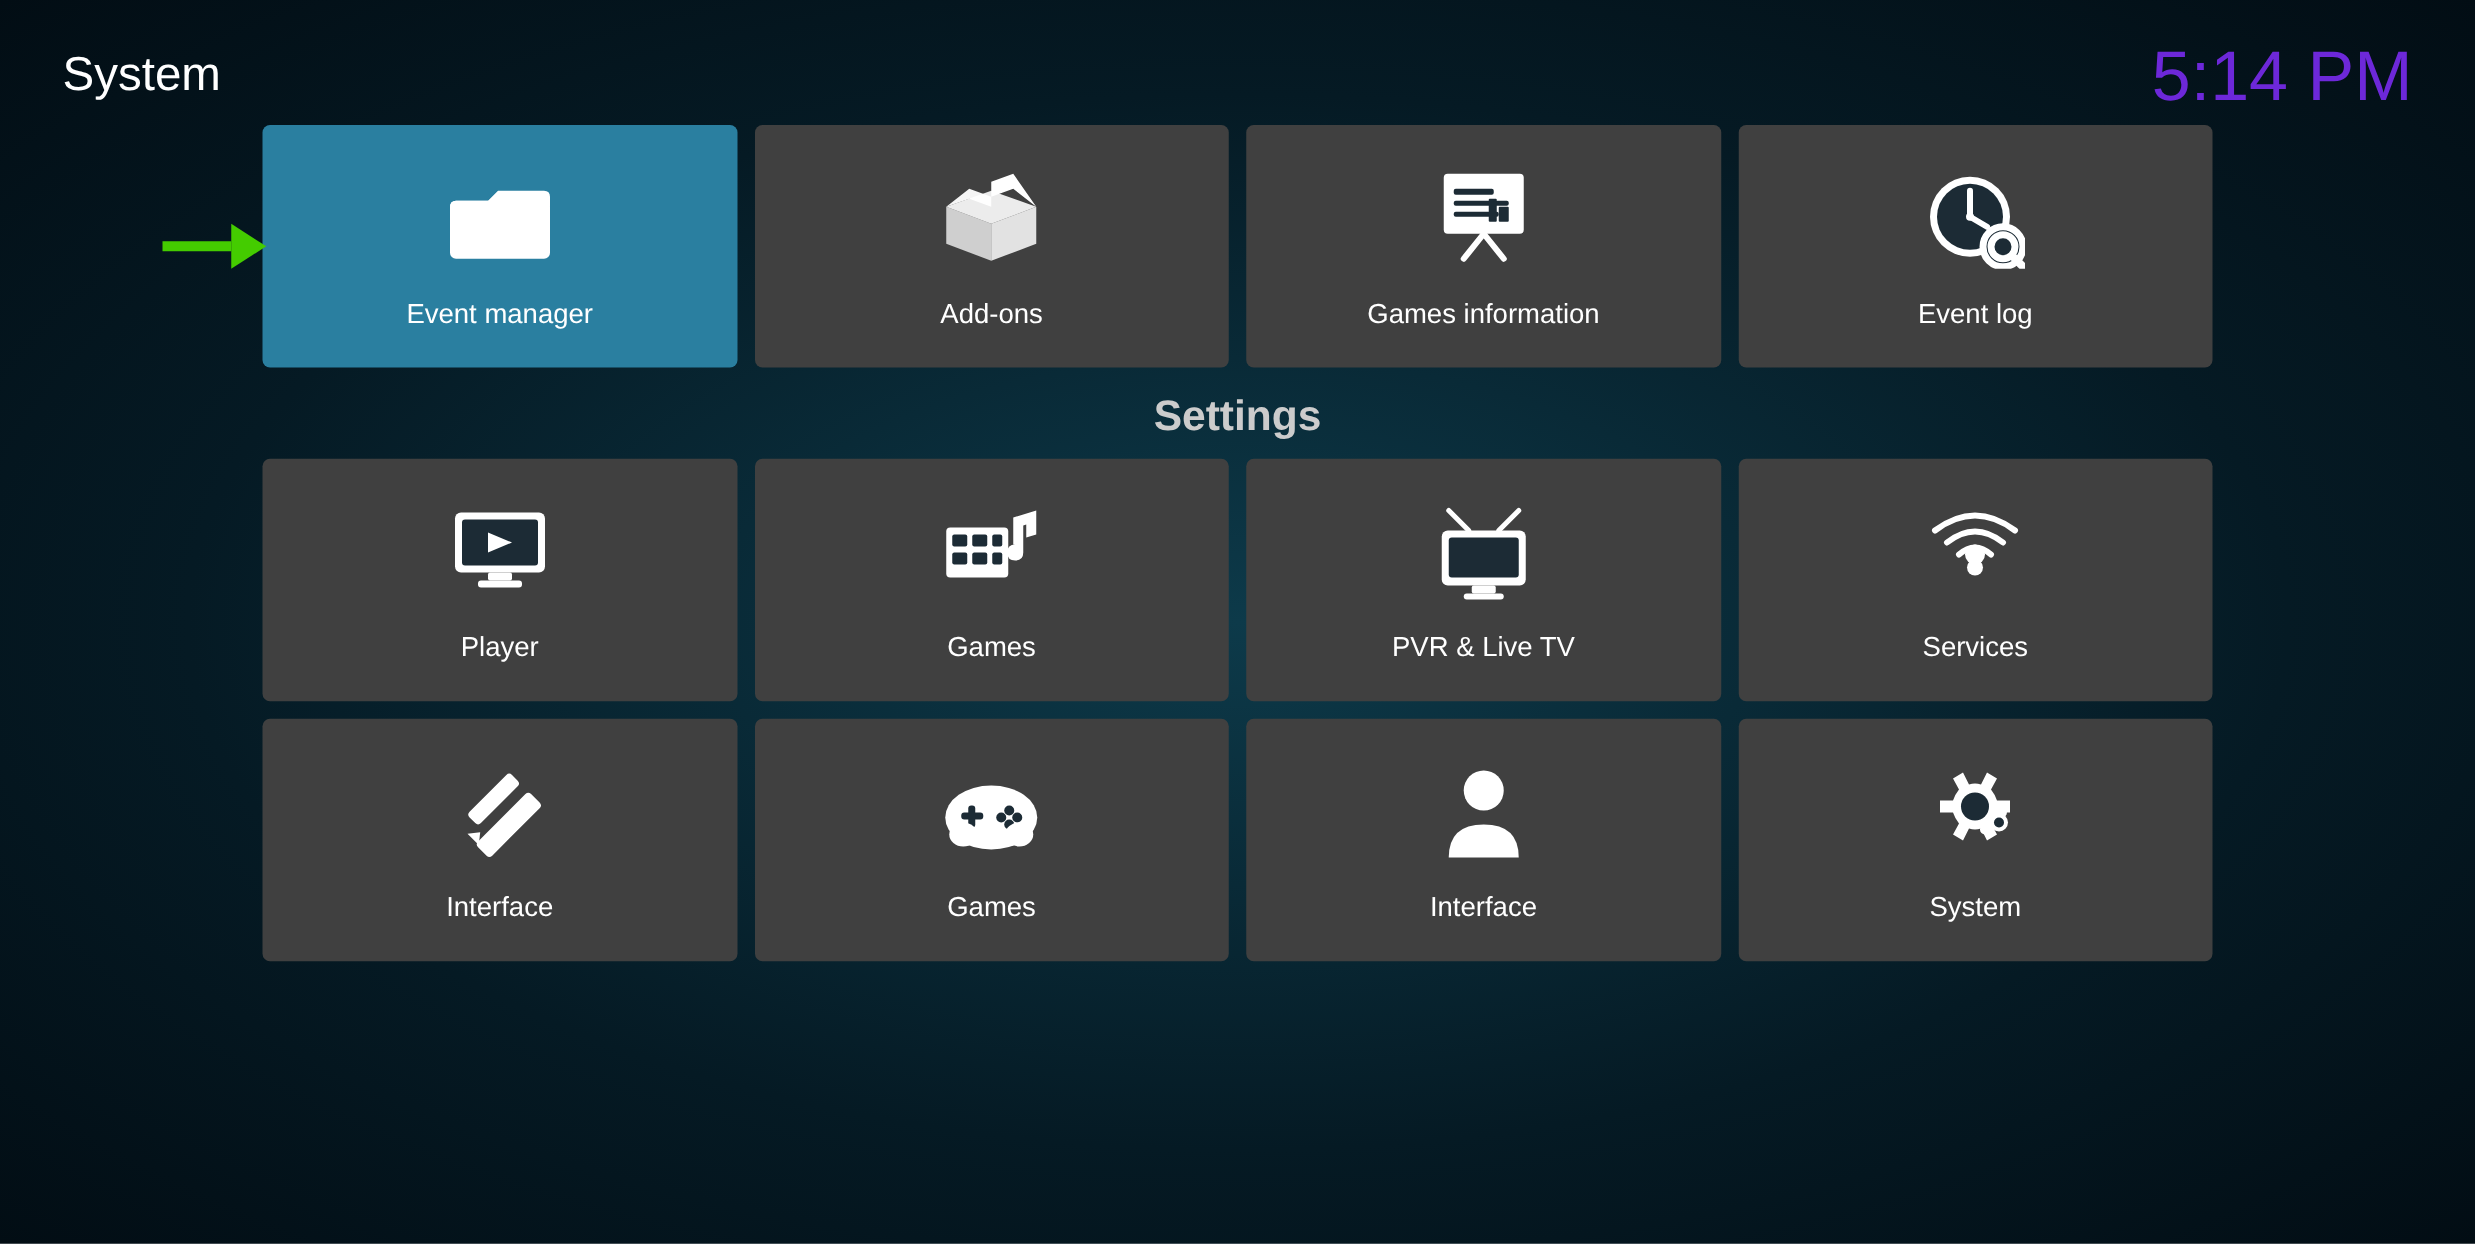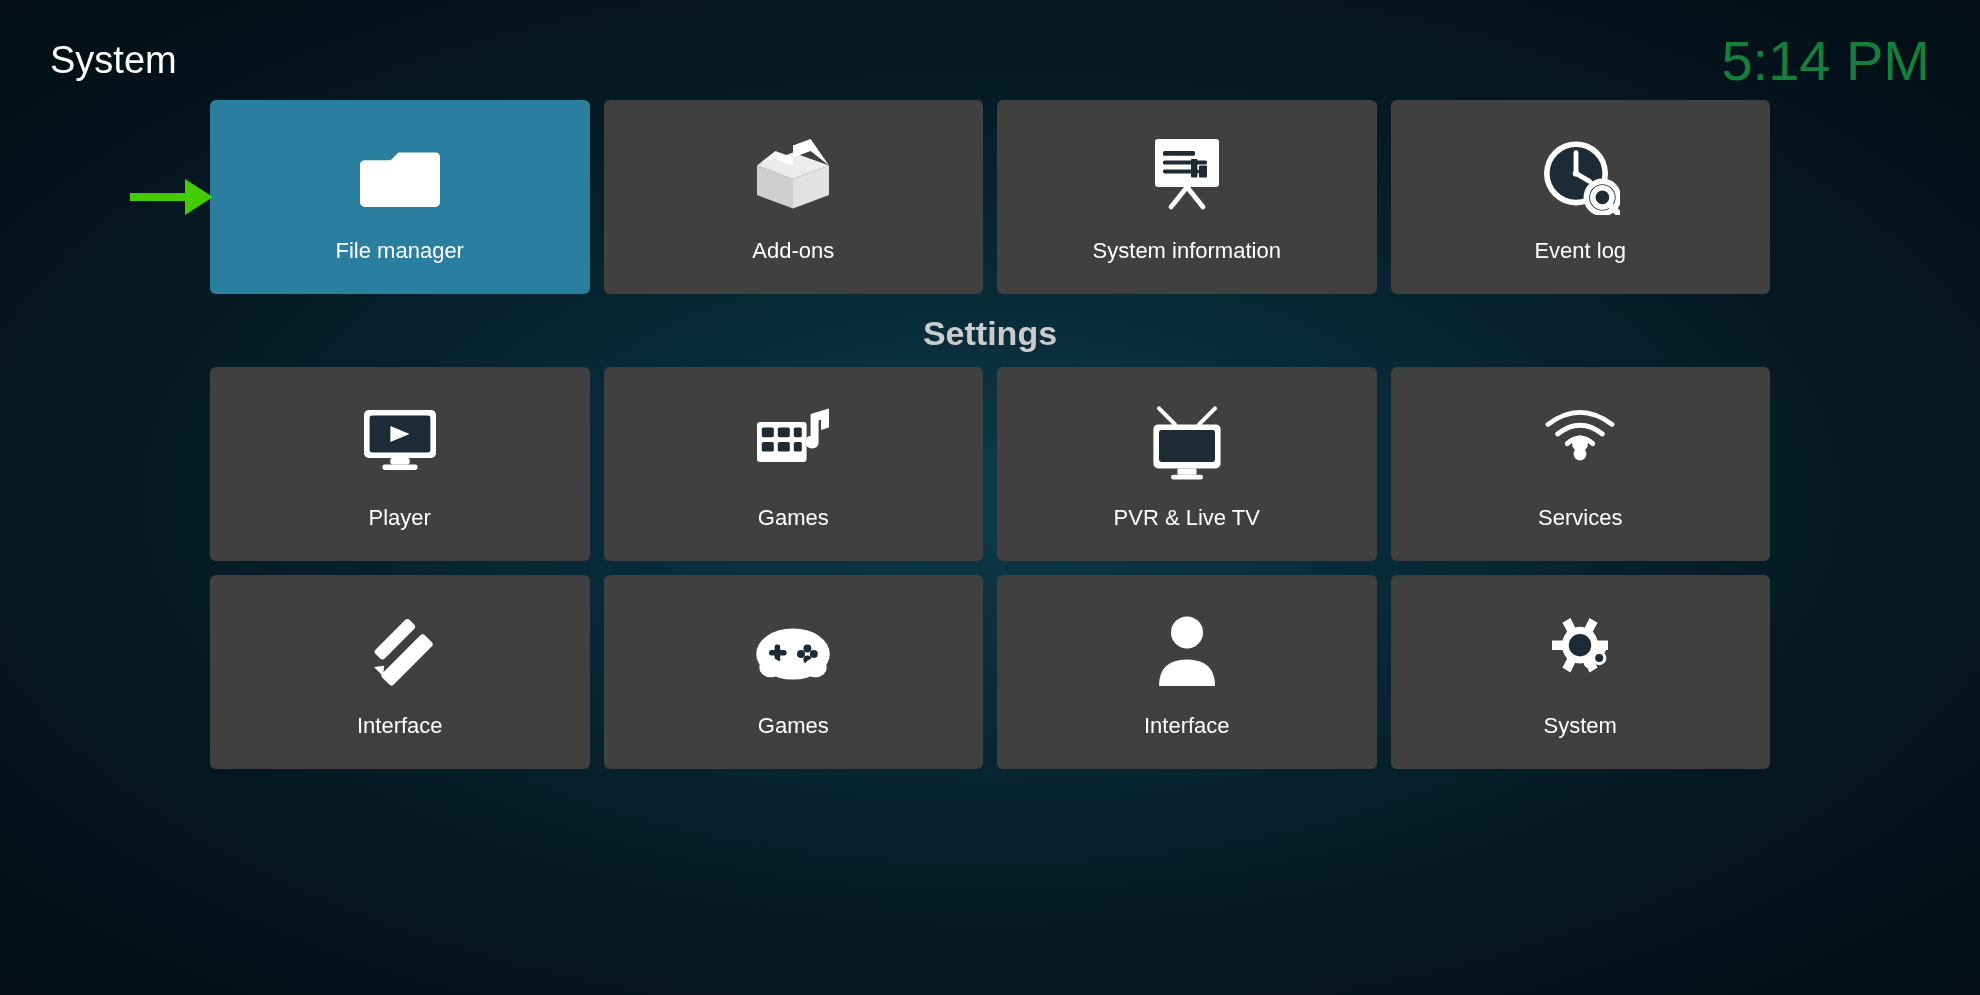--- a/index.html
+++ b/index.html
@@ -28,21 +28,21 @@
 
     .header-title {
       font-size: 38px;
       font-weight: 300;
       color: #ffffff;
     }
 
     .header-time {
       font-size: 56px;
       font-weight: 300;
-      color: #15803d;
+      color: #6d28d9;
     }
 
     
     .main-content {
       position: absolute;
       top: 100px;
       left: 210px;
       right: 210px;
       bottom: 60px;
       display: flex;
@@ -161,21 +161,21 @@
       </div>
       <div class="tile-icon">
         <svg viewBox="0 0 100 80" xmlns="http://www.w3.org/2000/svg">
 
           <rect x="0" y="22" width="100" height="58" rx="6" ry="6" fill="white"></rect>
           <path d="M0 28 Q0 22 6 22 L38 22 L48 12 L94 12 Q100 12 100 18 L100 28 Z" fill="white"></path>
 
           <rect x="2" y="24" width="96" height="54" rx="5" ry="5" fill="rgba(255,255,255,0.9)"></rect>
         </svg>
       </div>
-      <span class="tile-label">File manager</span>
+      <span class="tile-label">Event manager</span>
     </div>
 
     <div class="tile">
       <div class="tile-icon">
         <svg viewBox="0 0 100 100" xmlns="http://www.w3.org/2000/svg">
 
           <polygon points="50,55 5,38 50,22 95,38" fill="white" opacity="0.9"></polygon>
           <polygon points="5,38 5,75 50,92 50,55" fill="white" opacity="0.75"></polygon>
           <polygon points="95,38 95,75 50,92 50,55" fill="white" opacity="0.85"></polygon>
 
@@ -197,21 +197,21 @@
           <line x1="50" y1="65" x2="70" y2="90" stroke="white" stroke-width="6" stroke-linecap="round"></line>
 
           <rect x="20" y="20" width="40" height="6" rx="2" fill="#1c2b35"></rect>
           <rect x="20" y="32" width="55" height="5" rx="2" fill="#1c2b35"></rect>
           <rect x="20" y="43" width="45" height="5" rx="2" fill="#1c2b35"></rect>
 
           <rect x="65" y="38" width="10" height="15" rx="1" fill="#1c2b35"></rect>
           <rect x="55" y="30" width="8" height="23" rx="1" fill="#1c2b35"></rect>
         </svg>
       </div>
-      <span class="tile-label">System information</span>
+      <span class="tile-label">Games information</span>
     </div>
 
     <div class="tile">
       <div class="tile-icon">
         <svg viewBox="0 0 100 100" xmlns="http://www.w3.org/2000/svg">
 
           <circle cx="45" cy="48" r="40" fill="white"></circle>
           <circle cx="45" cy="48" r="33" fill="#1c2b35"></circle>
 
           <line x1="45" y1="48" x2="45" y2="22" stroke="white" stroke-width="6" stroke-linecap="round"></line>

